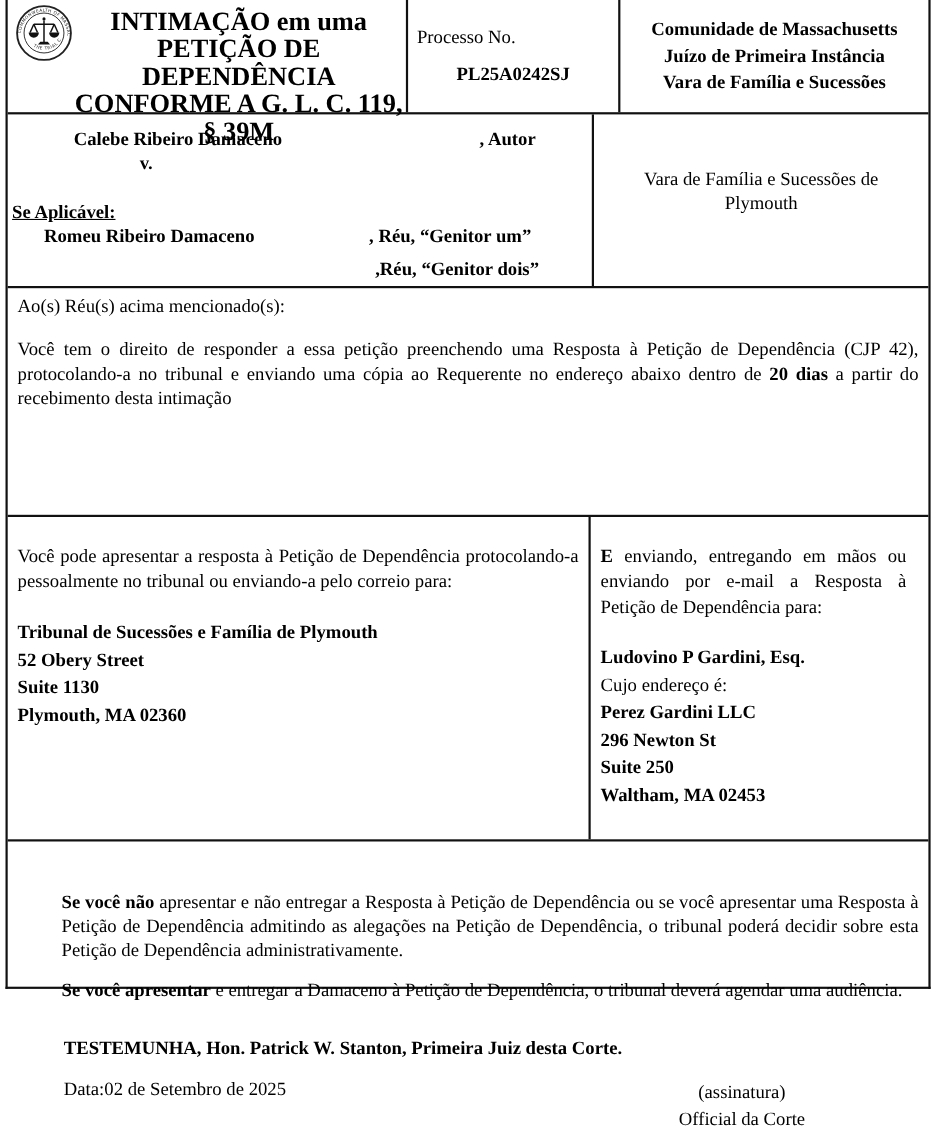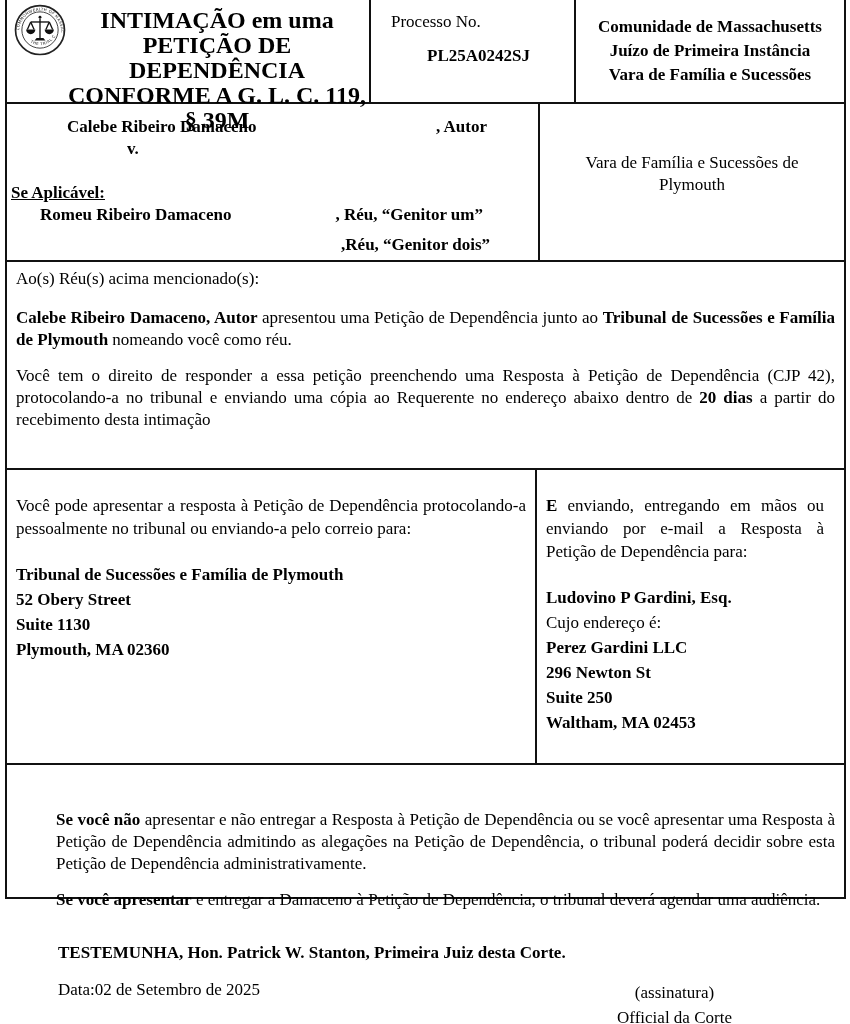--- a/index.html
+++ b/index.html
@@ -18,21 +18,21 @@
   .cell{box-sizing:border-box;}
   .vline{border-right:2px solid #111;}
   
   .r1{height:104px;}
   .c-title{width:364px;position:relative;}
   .seal{position:absolute;left:6px;top:3px;}
   .title-block{
     margin-left:58px;text-align:center;font-weight:bold;
     font-size:24px;line-height:25px;padding-top:8px;
   }
-  .c-caseno{width:193px;padding:12px 8px;margin-left:12px;}
+  .c-caseno{width:193px;padding:24px 8px;}
   .caseno-label{text-align:left;}
   .caseno-value{text-align:center;font-weight:bold;margin-top:14px;}
   .c-court{flex:1;display:flex;align-items:center;justify-content:center;
     font-weight:bold;text-align:center;line-height:24px;padding:0 6px;}
   
   .r2{height:158px;}
   .c-parties{width:533px;padding-top:12px;font-weight:bold;}
   .party-line{display:flex;justify-content:space-between;line-height:22px;gap:19px;}
   .c-division{flex:1;text-align:center;padding:48px 28px 0 28px;line-height:22px;}
   .underline{text-decoration:underline;}
@@ -133,21 +133,20 @@
         </div>
       </div>
       <div class="cell c-division">
         <span>Vara de Família e Sucessões de Plymouth</span>
       </div>
     </div>
 
     <div class="row r3">
       <div class="cell c-body">
         <div class="para salutation">Ao(s) Réu(s) acima mencionado(s):</div>
-        <p class="para"><b>Calebe Ribeiro Damaceno, Autor</b><span> apresentou uma Petição de Dependência junto ao </span><b>Tribunal de Sucessões e Família de Plymouth</b><span> nomeando você como réu.</span></p>
         <p class="para"><span>Você tem o direito de responder a essa petição preenchendo uma Resposta à Petição de Dependência (CJP 42), protocolando-a no tribunal e enviando uma cópia ao Requerente no endereço abaixo dentro de </span><b>20 dias</b><span> a partir do recebimento desta intimação</span></p>
       </div>
     </div>
 
     <div class="row r4">
       <div class="cell c-file-left vline">
         <p class="para">Você pode apresentar a resposta à Petição de Dependência protocolando-a pessoalmente no tribunal ou enviando-a pelo correio para:</p>
         <div class="addr">
           <div>Tribunal de Sucessões e Família de Plymouth</div>
           <div>52 Obery Street</div>

